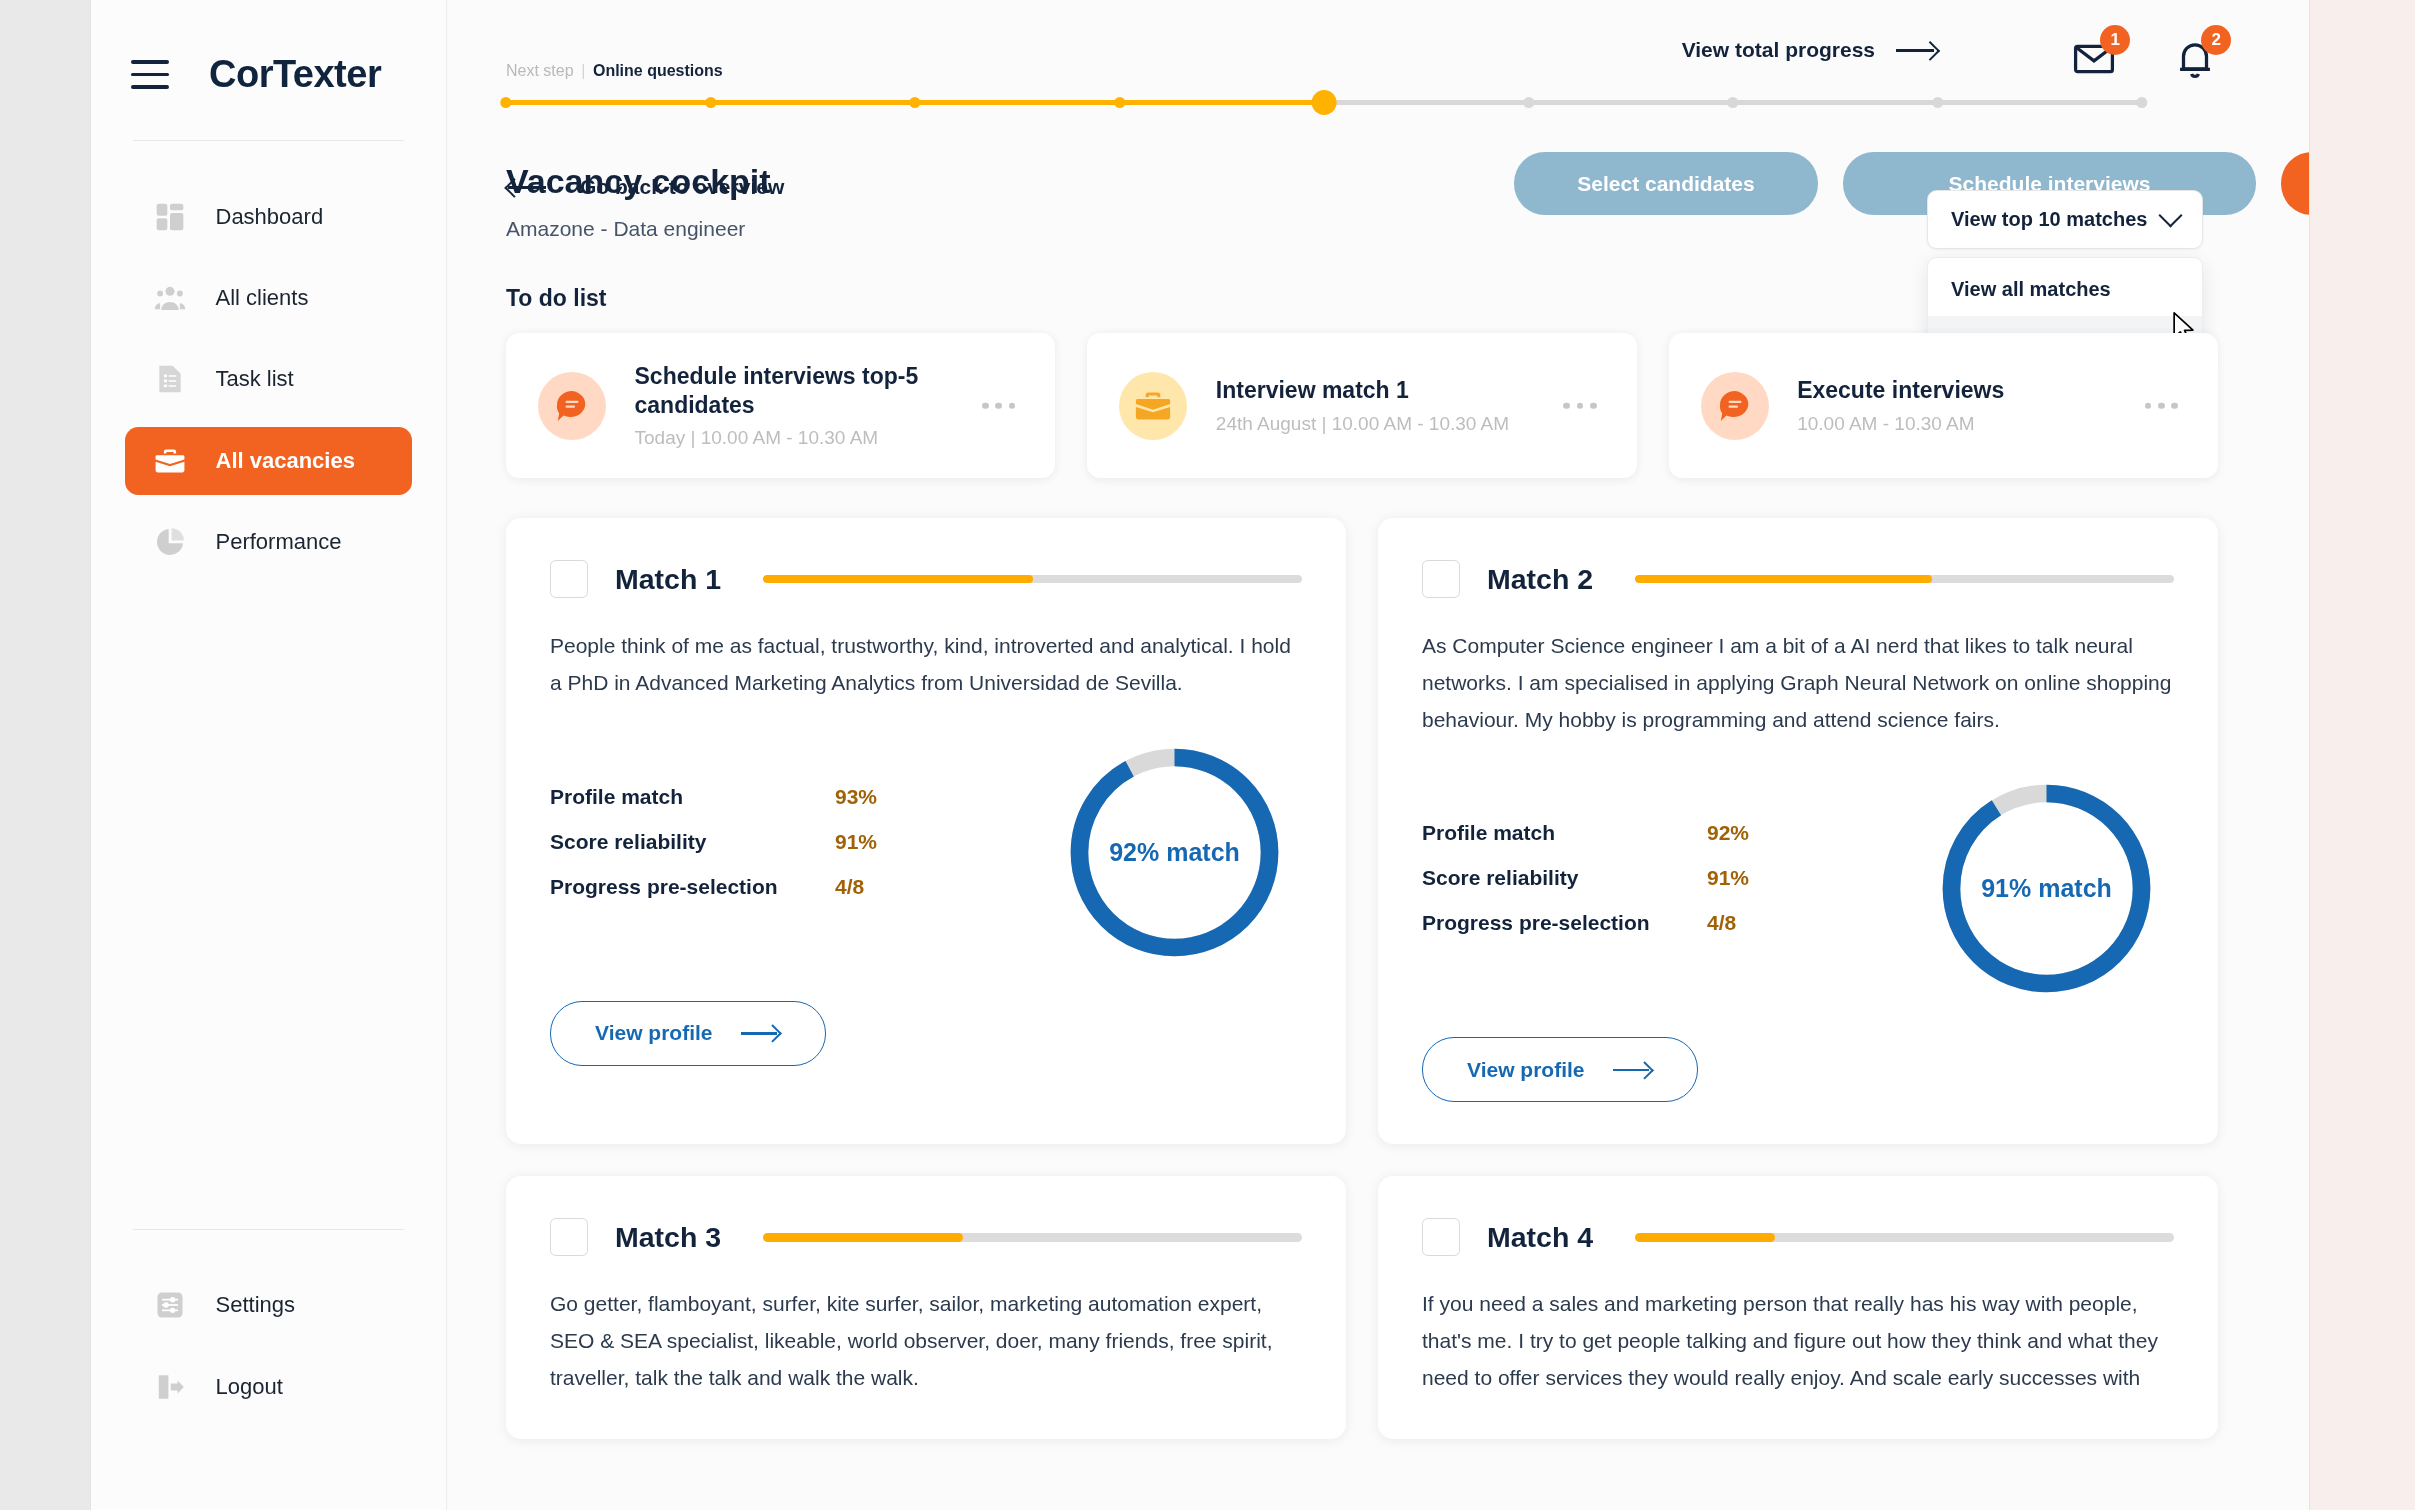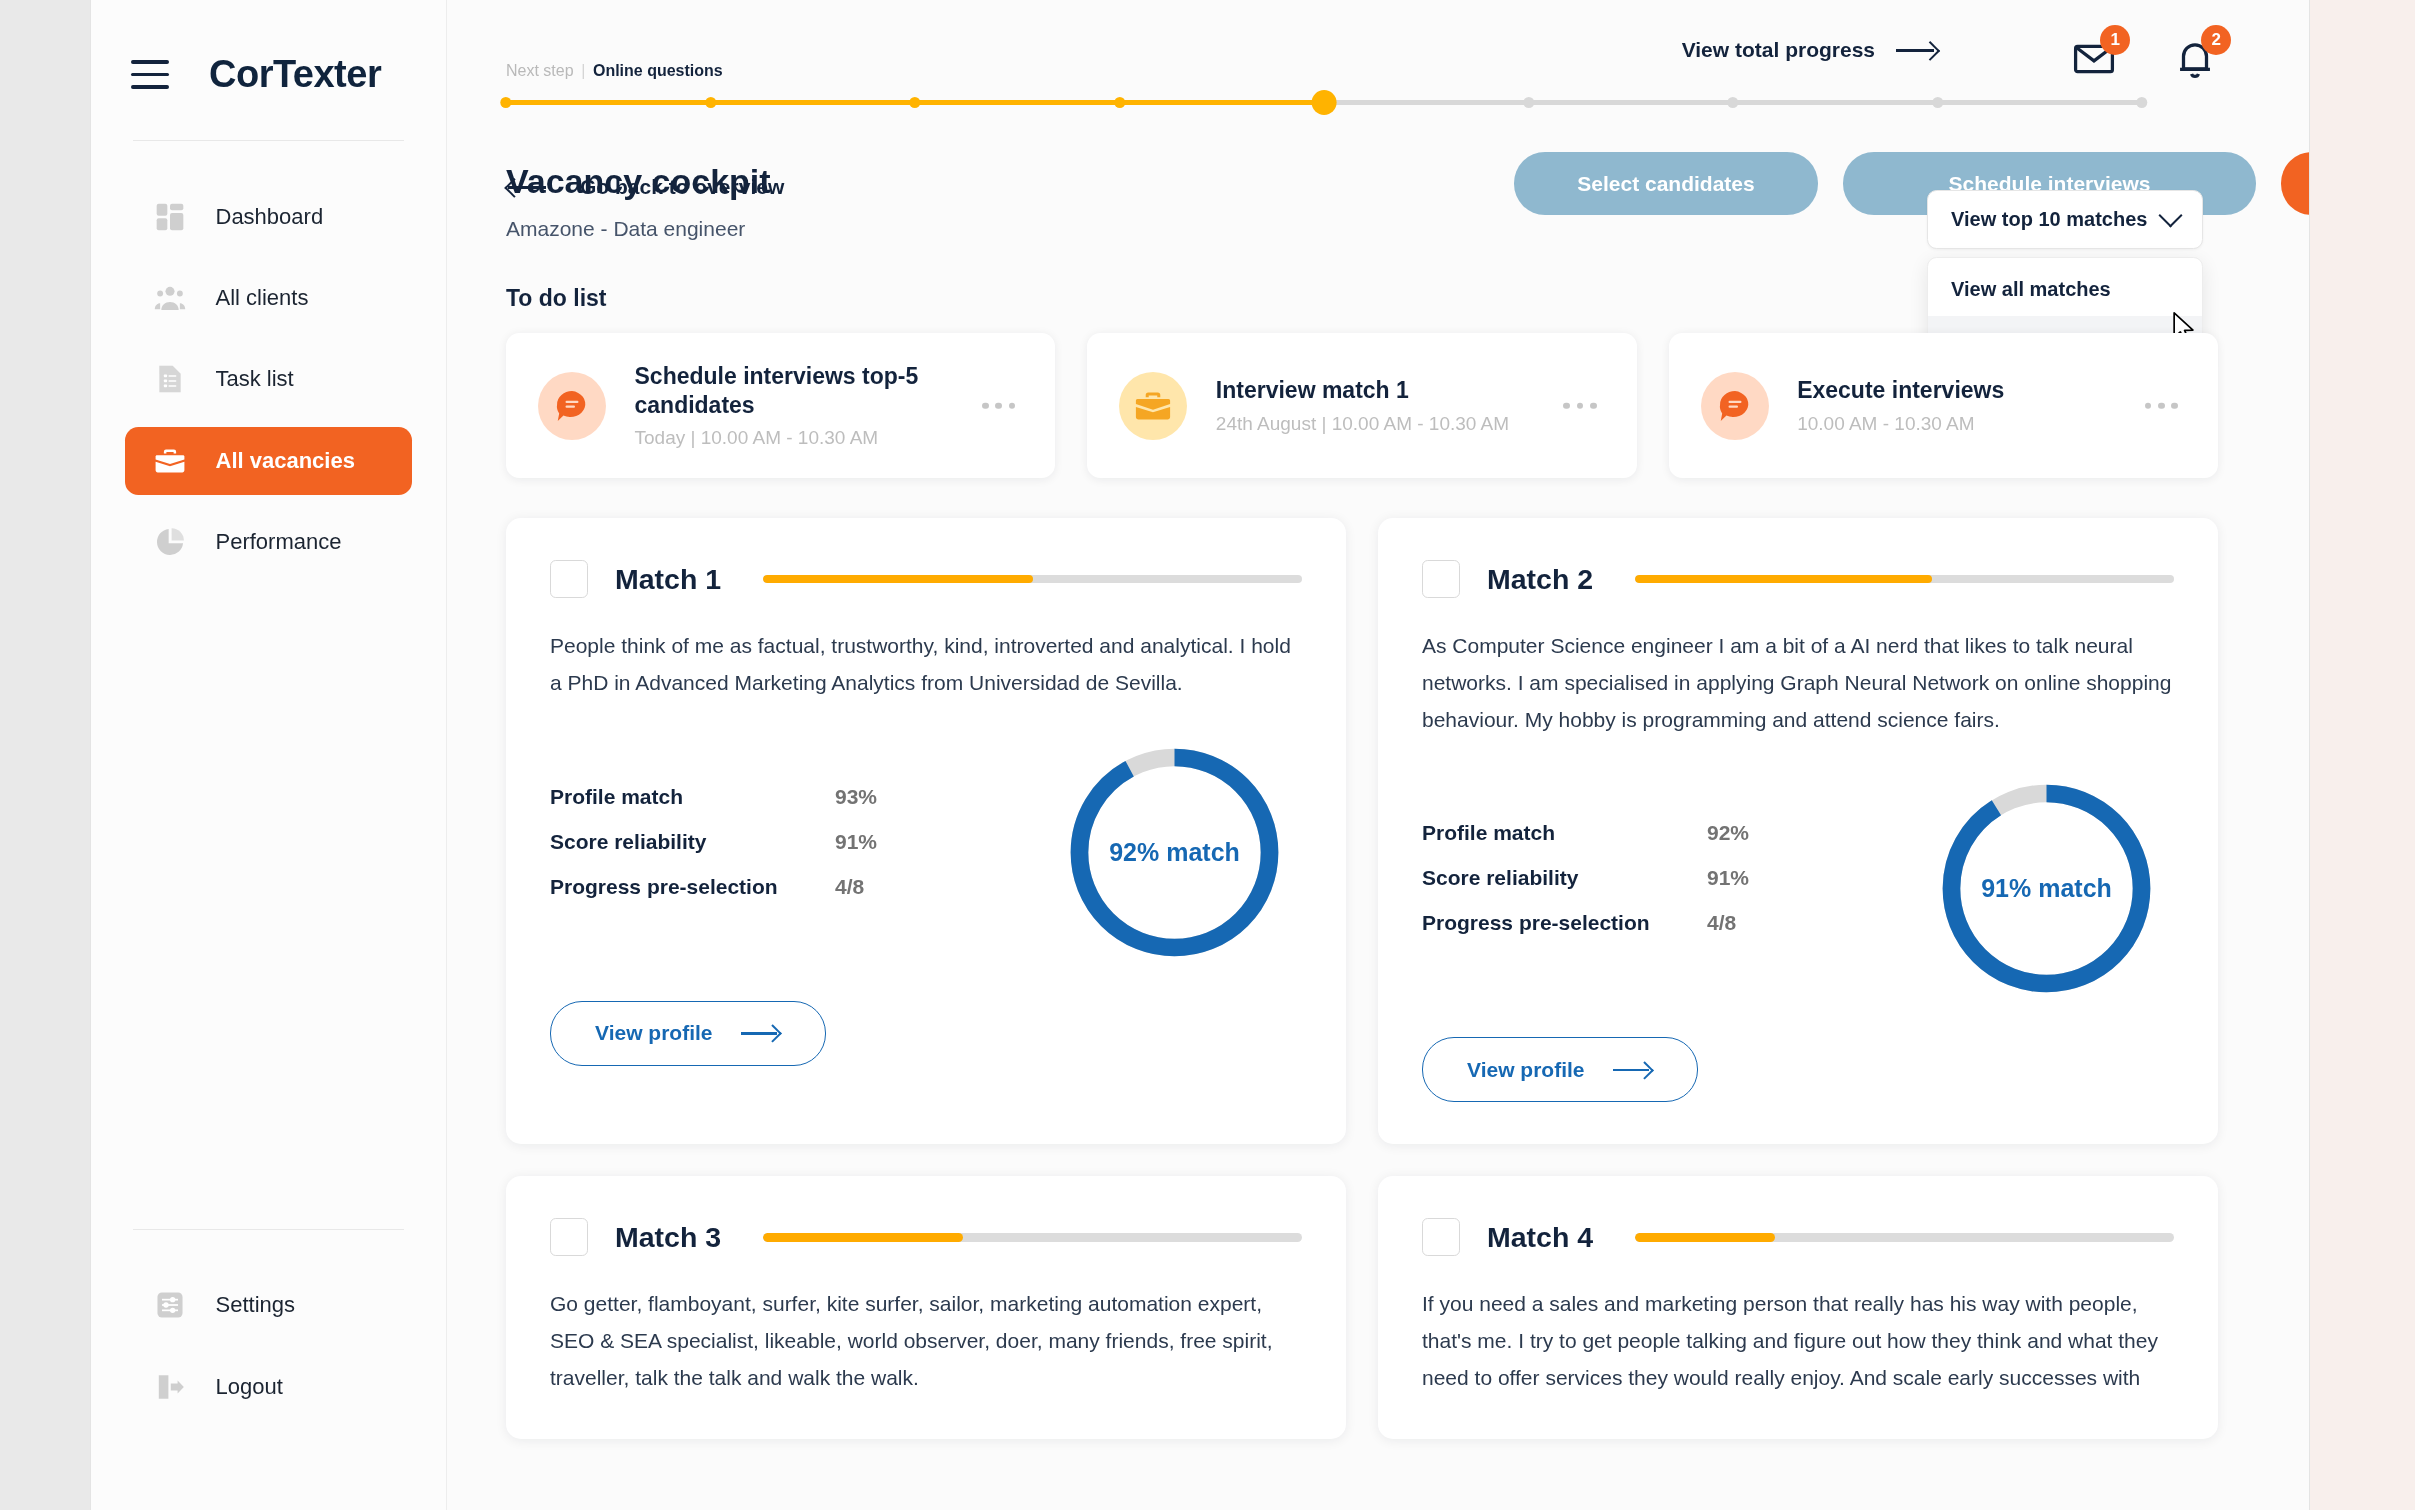--- a/index.html
+++ b/index.html
@@ -132,21 +132,21 @@
   .mc-head { display: flex; align-items: center; gap: 27px; }
   .mc-check { width: 38px; height: 38px; border: 1.4px solid #d9d9d9; border-radius: 5.7px; background: #fff; cursor: pointer; flex: none; }
   .mc-title { font-size: 28.5px; font-weight: 700; color: #13233c; white-space: nowrap; }
   .mc-bar { flex: 1 1 auto; height: 8.6px; background: #dcdcdc; border-radius: 4.8px; margin-left: 15px; position: relative; overflow: hidden; }
   .mc-bar i { position: absolute; left: 0; top: 0; bottom: 0; background: #ffab00; border-radius: 4.8px; display: block; }
   .mc-desc { margin-top: 30px; font-size: 21px; line-height: 1.75; color: #2c3a4e; max-width: 799px; }
   .mc-body { display: flex; align-items: center; margin-top: 40px; }
   .mc-stats { flex: 0 0 476px; }
   .stat-row { display: flex; margin-bottom: 21px; }
   .stat-label { flex: 0 0 285px; font-size: 21px; font-weight: 700; color: #13233c; }
-  .stat-value { font-size: 21px; font-weight: 600; color: #737373; }
+  .stat-value { font-size: 21px; font-weight: 600; color: #a16207; }
   .donut { width: 221px; height: 221px; position: relative; margin-left: 38px; }
   .donut svg { width: 221px; height: 221px; display: block; transform: rotate(-90deg); }
   .donut-label { position: absolute; inset: 0; display: flex; align-items: center; justify-content: center; font-size: 25px; font-weight: 700; color: #1668b3; }
   .mc-profile {
     margin-top: 38px; width: 276px; height: 65px; border: 1.4px solid #1668b3; border-radius: 32px;
     display: flex; align-items: center; justify-content: center; gap: 28.5px;
     font-size: 21px; font-weight: 700; color: #1668b3; cursor: pointer; background: #fff;
   }
   .arrow-b { width: 40px; height: 15px; position: relative; }
   .arrow-b::before { content:""; position:absolute; left:0; top:6.7px; width:36px; height:2.4px; background:#1668b3; }

